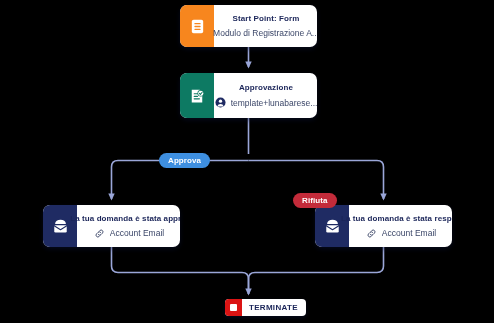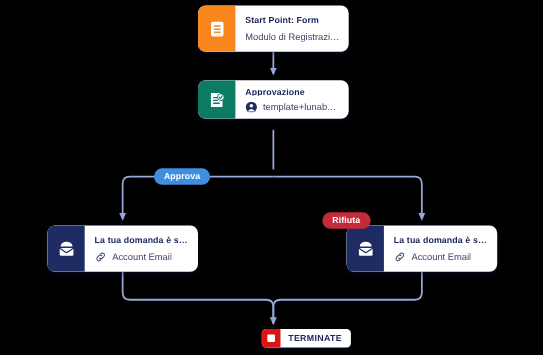--- a/index.html
+++ b/index.html
@@ -44,20 +44,21 @@
     justify-content: center;
   }
   .node-body {
     flex: 1 1 auto;
     padding: 6px 8px 6px 9px;
     display: flex;
     flex-direction: column;
     justify-content: center;
     gap: 5px;
     min-width: 0;
+    align-items: center;
   }
   .node-title {
     font-size: 8px;
     font-weight: bold;
     color: #1b2559;
     white-space: nowrap;
     overflow: hidden;
     text-overflow: ellipsis;
     letter-spacing: 0.1px;
   }
@@ -79,21 +80,21 @@
     flex: 0 0 auto;
     display: inline-flex;
     align-items: center;
     justify-content: center;
   }
 
   
   #node-start { left: 180px; top: 5px; width: 137px; height: 42px; }
   #node-start .node-icon { background: #F7861E; }
 
-  #node-approval { left: 180px; top: 73px; width: 137px; height: 35px; }
+  #node-approval { left: 180px; top: 73px; width: 137px; height: 45px; }
   #node-approval .node-icon { background: #0D7A63; }
 
   #node-approved { left: 43px; top: 205px; width: 137px; height: 42px; }
   #node-approved .node-icon { background: #1F2B63; }
 
   #node-rejected { left: 315px; top: 205px; width: 137px; height: 42px; }
   #node-rejected .node-icon { background: #1F2B63; }
 
   
   .pill {
@@ -103,37 +104,36 @@
     border-radius: 9px;
     display: flex;
     align-items: center;
     justify-content: center;
     font-size: 8px;
     font-weight: bold;
     color: #ffffff;
     z-index: 6;
     letter-spacing: 0.1px;
   }
-  #pill-approve { left: 140px; top: 153px; background: #3E8FE0; }
+  #pill-approve { left: 159px; top: 153px; background: #3E8FE0; }
   #pill-reject  { left: 293px; top: 153px; background: #C32B3A; margin-top: 40px; }
 
   
   #node-terminate {
     position: absolute;
     left: 225px;
     top: 299px;
     height: 17px;
     display: flex;
     align-items: center;
     background: #ffffff;
     border-radius: 4px;
     box-shadow: 0 2px 4px rgba(10,20,60,0.45);
     overflow: hidden;
     z-index: 6;
-    margin-left: 13px;
   }
   #node-terminate .term-icon {
     width: 17px;
     height: 17px;
     background: #DB1414;
     display: flex;
     align-items: center;
     justify-content: center;
     flex: 0 0 17px;
   }

